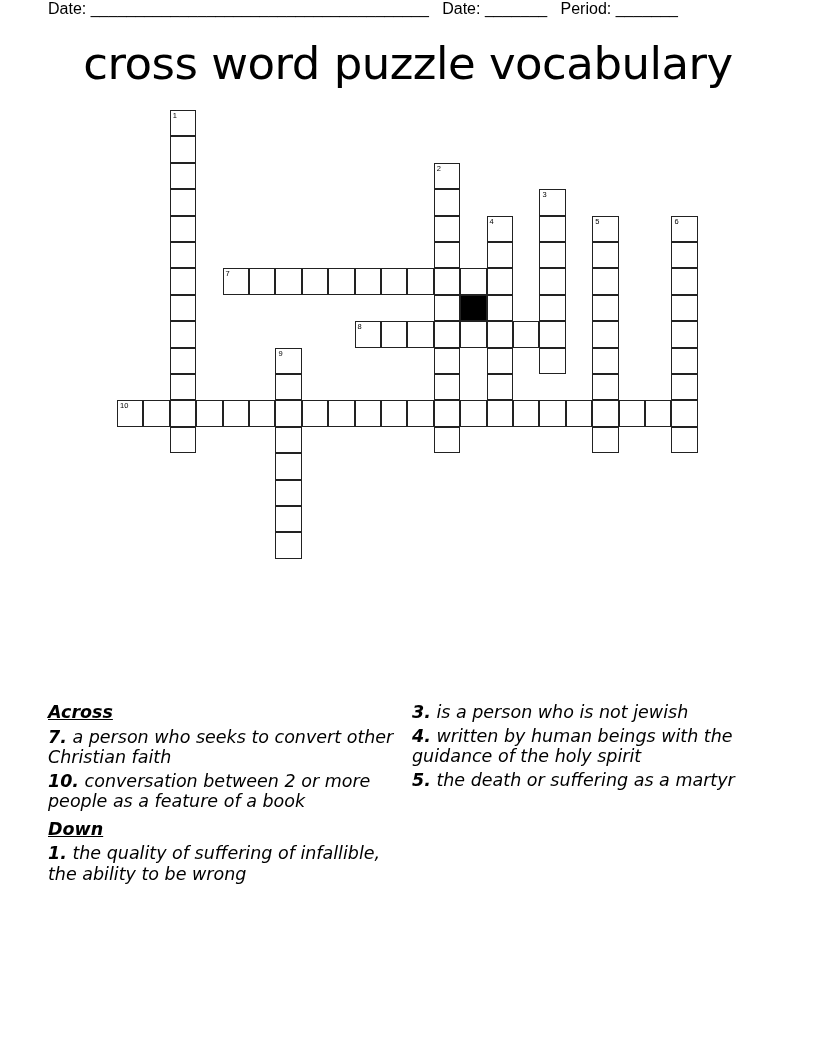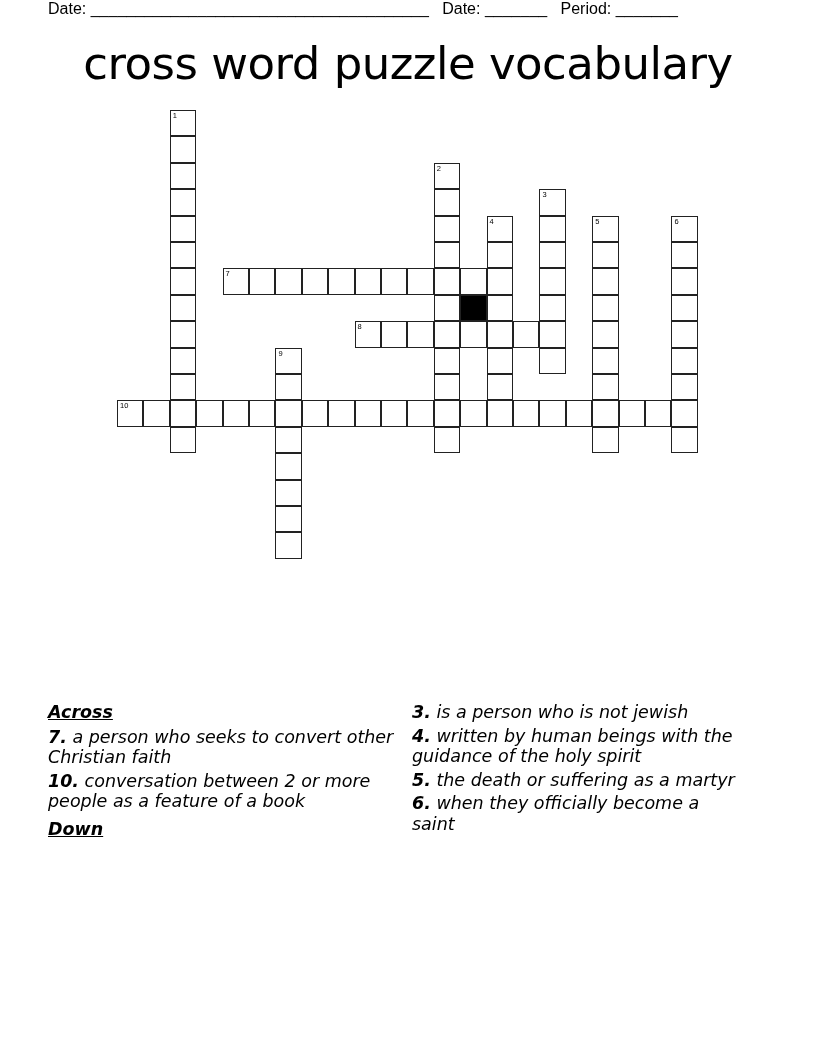--- a/index.html
+++ b/index.html
@@ -142,20 +142,20 @@
     <div class="cell" style="left: 501.6px; top: 290.4px;"></div>
     <div class="cell" style="left: 528px; top: 290.4px;"></div>
     <div class="cell black" style="left: 343.2px; top: 184.8px;"></div>
   </div>
 
 <div class="clues left">
   <div class="heading">Across</div>
   <div class="clue"><span class="n">7.</span> <span>a person who seeks to convert other Christian faith</span></div>
   <div class="clue"><span class="n">10.</span> <span>conversation between 2 or more people as a feature of a book</span></div>
   <div class="heading down">Down</div>
+  <div class="clue"><span class="n">1.</span> <span>the quality of suffering of infallible, the ability to be wrong</span></div>
 </div>
 
 <div class="clues right">
   <div class="clue"><span class="n">3.</span> <span>is a person who is not jewish</span></div>
   <div class="clue"><span class="n">4.</span> <span>written by human beings with the guidance of the holy spirit</span></div>
   <div class="clue"><span class="n">5.</span> <span>the death or suffering as a martyr</span></div>
-  <div class="clue"><span class="n">6.</span> <span>when they officially become a saint</span></div>
 </div>
 
 </body></html>

